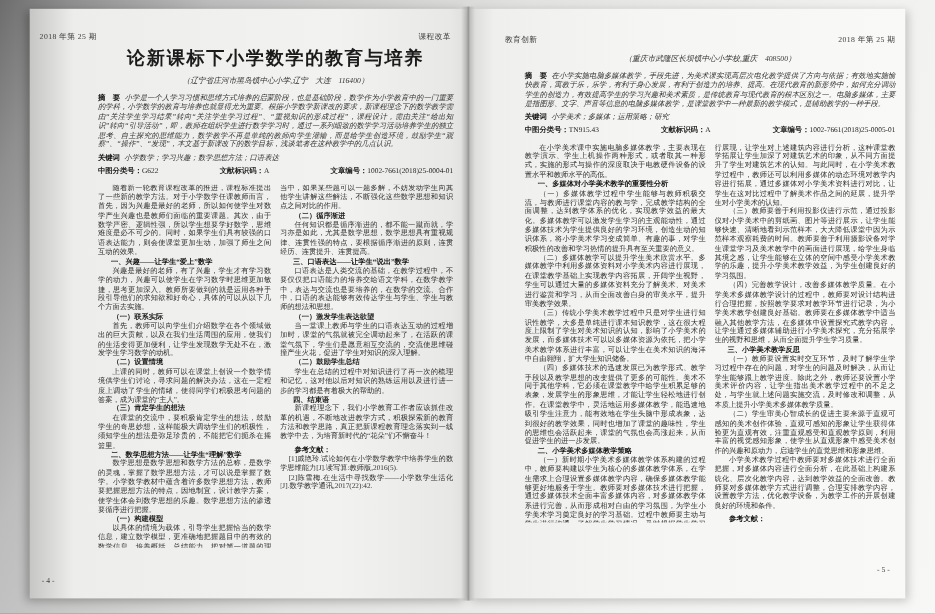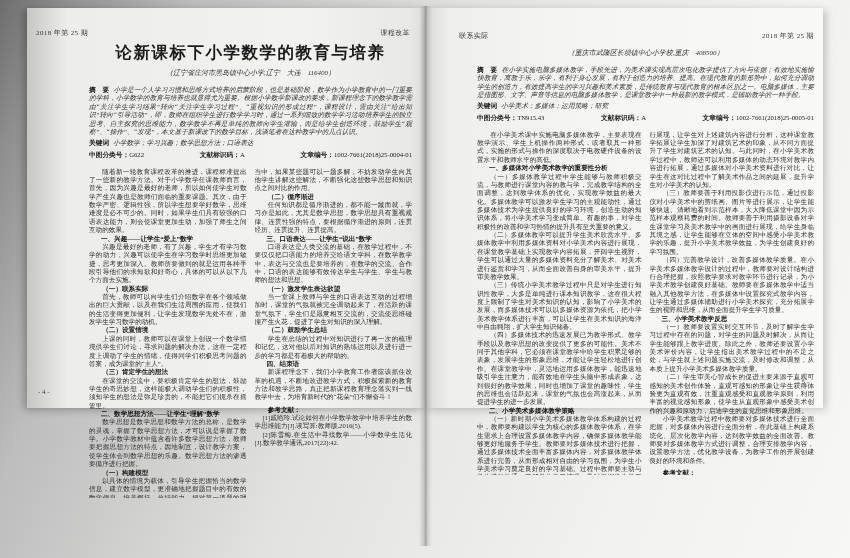--- a/index.html
+++ b/index.html
@@ -1,21 +1,21 @@
 <!DOCTYPE html>
 <html><head>
 <meta charset="utf-8">
 <style>
   html,body{margin:0;padding:0;background:#8a8a8a;}
   .scene{
     position:relative;width:850px;height:558px;overflow:hidden;
     background:linear-gradient(112deg,#6d6d6d 0%,#8f8f8f 6%,#bdbdbd 18%,#e2e2e0 45%,#f1f1ef 75%,#f7f7f5 100%);
     font-family:"Liberation Serif","DejaVu Serif",serif;color:#2e2e2e;
   }
-  .page{position:absolute;top:8px;height:400px;z-index:1;}
+  .page{position:absolute;top:8px;height:536px;z-index:1;}
   .page-left{left:27px;width:398px;
     background:linear-gradient(to right,#c6c6c4 0,#ededeb 10%,#f2f2f0 70%,#e8e8e6 96%,#dededc 100%);
     box-shadow:-3px 2px 8px rgba(0,0,0,.28);}
   .page-right{left:425px;width:398px;
     background:linear-gradient(to right,#d8d8d6 0,#efefed 6%,#f5f5f3 40%,#f9f9f7 100%);
     box-shadow:3px 2px 8px rgba(0,0,0,.2);}
   .spine{position:absolute;left:419px;top:6px;width:13px;height:540px;z-index:2;pointer-events:none;
     background:linear-gradient(to right,rgba(0,0,0,0) 0,rgba(0,0,0,.16) 40%,rgba(0,0,0,.3) 52%,rgba(0,0,0,.12) 65%,rgba(0,0,0,0) 100%);}
   .phead{position:absolute;display:flex;justify-content:space-between;font-size:7px;color:#3a3a3a;letter-spacing:.4px;}
   .phead-left{top:20px;left:9px;right:15px;}
@@ -102,21 +102,21 @@
             <div class="blk ref">[1]戚艳玲.试论如何在小学数学教学中培养学生的数学思维能力[J].读写算:教师版,2016(5).</div>
             <div class="blk ref">[2]陈雪梅.在生活中寻找数学——小学数学生活化[J].数学教学通讯,2017(22):42.</div>
           </div>
       </div>
     </div>
     <div class="pnum pnum-l">- 4 -</div>
   </div>
 
   <div class="page page-right">
     <div class="phead phead-right">
-      <span>联系实际</span>
+      <span>教育创新</span>
       <span>2018 年第 25 期</span>
     </div>
     <div class="pbody pbody-right">
       <div class="paffil">（重庆市武隆区长坝镇中心小学校,重庆　408500）</div>
       <div class="pabstract">
         <b>摘　要</b><span>在小学实施电脑多媒体教学，手段先进，为美术课实现高层次电化教学提供了方向与依据；有效地实施愉快教育，寓教于乐，乐学，有利于身心发展，有利于创造力的培养、提高。在现代教育的新形势中，如何充分调动学生的创造力，有效提高学生的学习兴趣和美术素质，是传统教育与现代教育的根本区别之一。电脑多媒体，主要是指图形、文字、声音等信息的电脑多媒体教学，是课堂教学中一种最新的教学模式，是辅助教学的一种手段。</span>
       </div>
       <div class="pkeywords">
         <b>关键词</b><span>小学美术；多媒体；运用策略；研究</span>
       </div>

